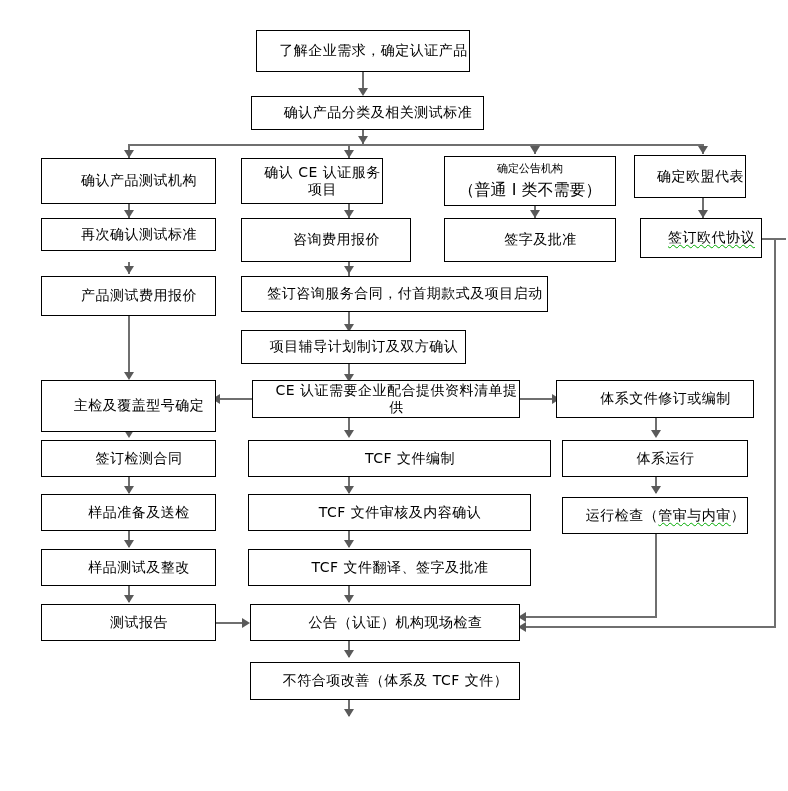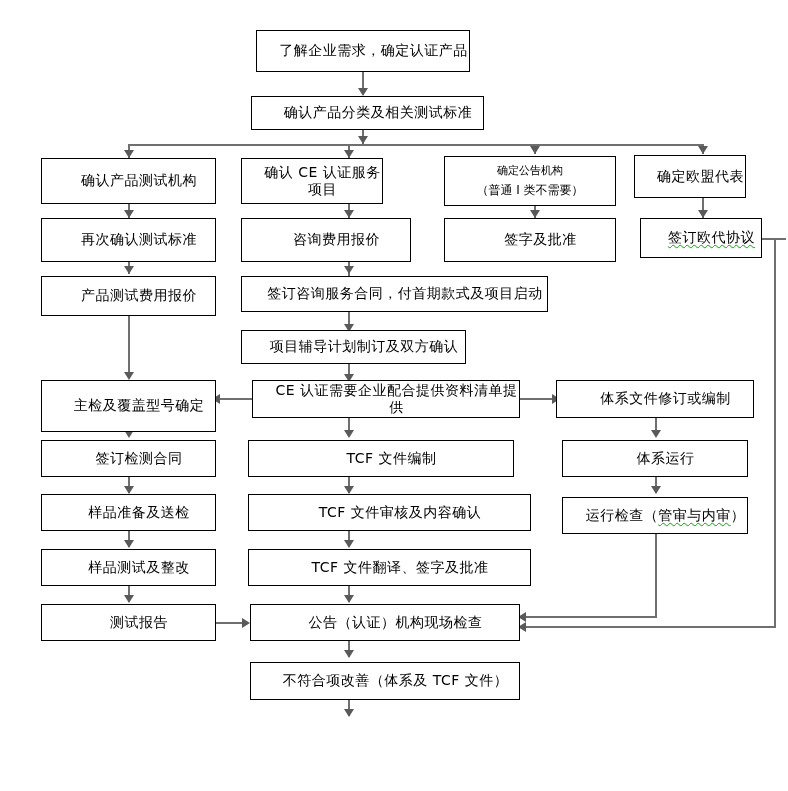--- a/index.html
+++ b/index.html
@@ -17,21 +17,21 @@
     justify-content:center;
     text-align:center;
     color:#000;
     font-size:14px;
     line-height:1.25;
     letter-spacing:0.5px;
     z-index:3;
     padding-left:21px;
   }
   .node .sub{
-    font-size:12px;
+    font-size:16px;
     letter-spacing:0px;
     margin-top:5px;
   }
   .node.two-line{ padding:4px 0; }
   .node.small-title{ font-size:11px; letter-spacing:0px; }
 
   
   .wavy{
     text-decoration:underline;
     text-decoration-color:#0a0;
@@ -186,21 +186,21 @@
 
   <div class="node two-line small-title" style="left:444px;top:156px;width:172px;height:50px;">
     <span>确定公告机构</span>
     <span class="sub">（普通 I 类不需要）</span>
   </div>
 
   <div class="node" style="left:634px;top:155px;width:112px;height:43px;">
     <span>确定欧盟代表</span>
   </div>
 
-  <div class="node" style="left:41px;top:218px;width:175px;height:44px;">
+  <div class="node" style="left:41px;top:218px;width:175px;height:33px;">
     <span>再次确认测试标准</span>
   </div>
 
   <div class="node" style="left:241px;top:218px;width:170px;height:44px;">
     <span>咨询费用报价</span>
   </div>
 
   <div class="node" style="left:444px;top:218px;width:172px;height:44px;">
     <span>签字及批准</span>
   </div>
@@ -230,21 +230,21 @@
   </div>
 
   <div class="node" style="left:556px;top:380px;width:198px;height:38px;">
     <span>体系文件修订或编制</span>
   </div>
 
   <div class="node" style="left:41px;top:440px;width:175px;height:37px;">
     <span>签订检测合同</span>
   </div>
 
-  <div class="node" style="left:248px;top:440px;width:266px;height:37px;">
+  <div class="node" style="left:248px;top:440px;width:303px;height:37px;">
     <span>TCF 文件编制</span>
   </div>
 
   <div class="node" style="left:562px;top:440px;width:186px;height:37px;">
     <span>体系运行</span>
   </div>
 
   <div class="node" style="left:41px;top:494px;width:175px;height:37px;">
     <span>样品准备及送检</span>
   </div>

